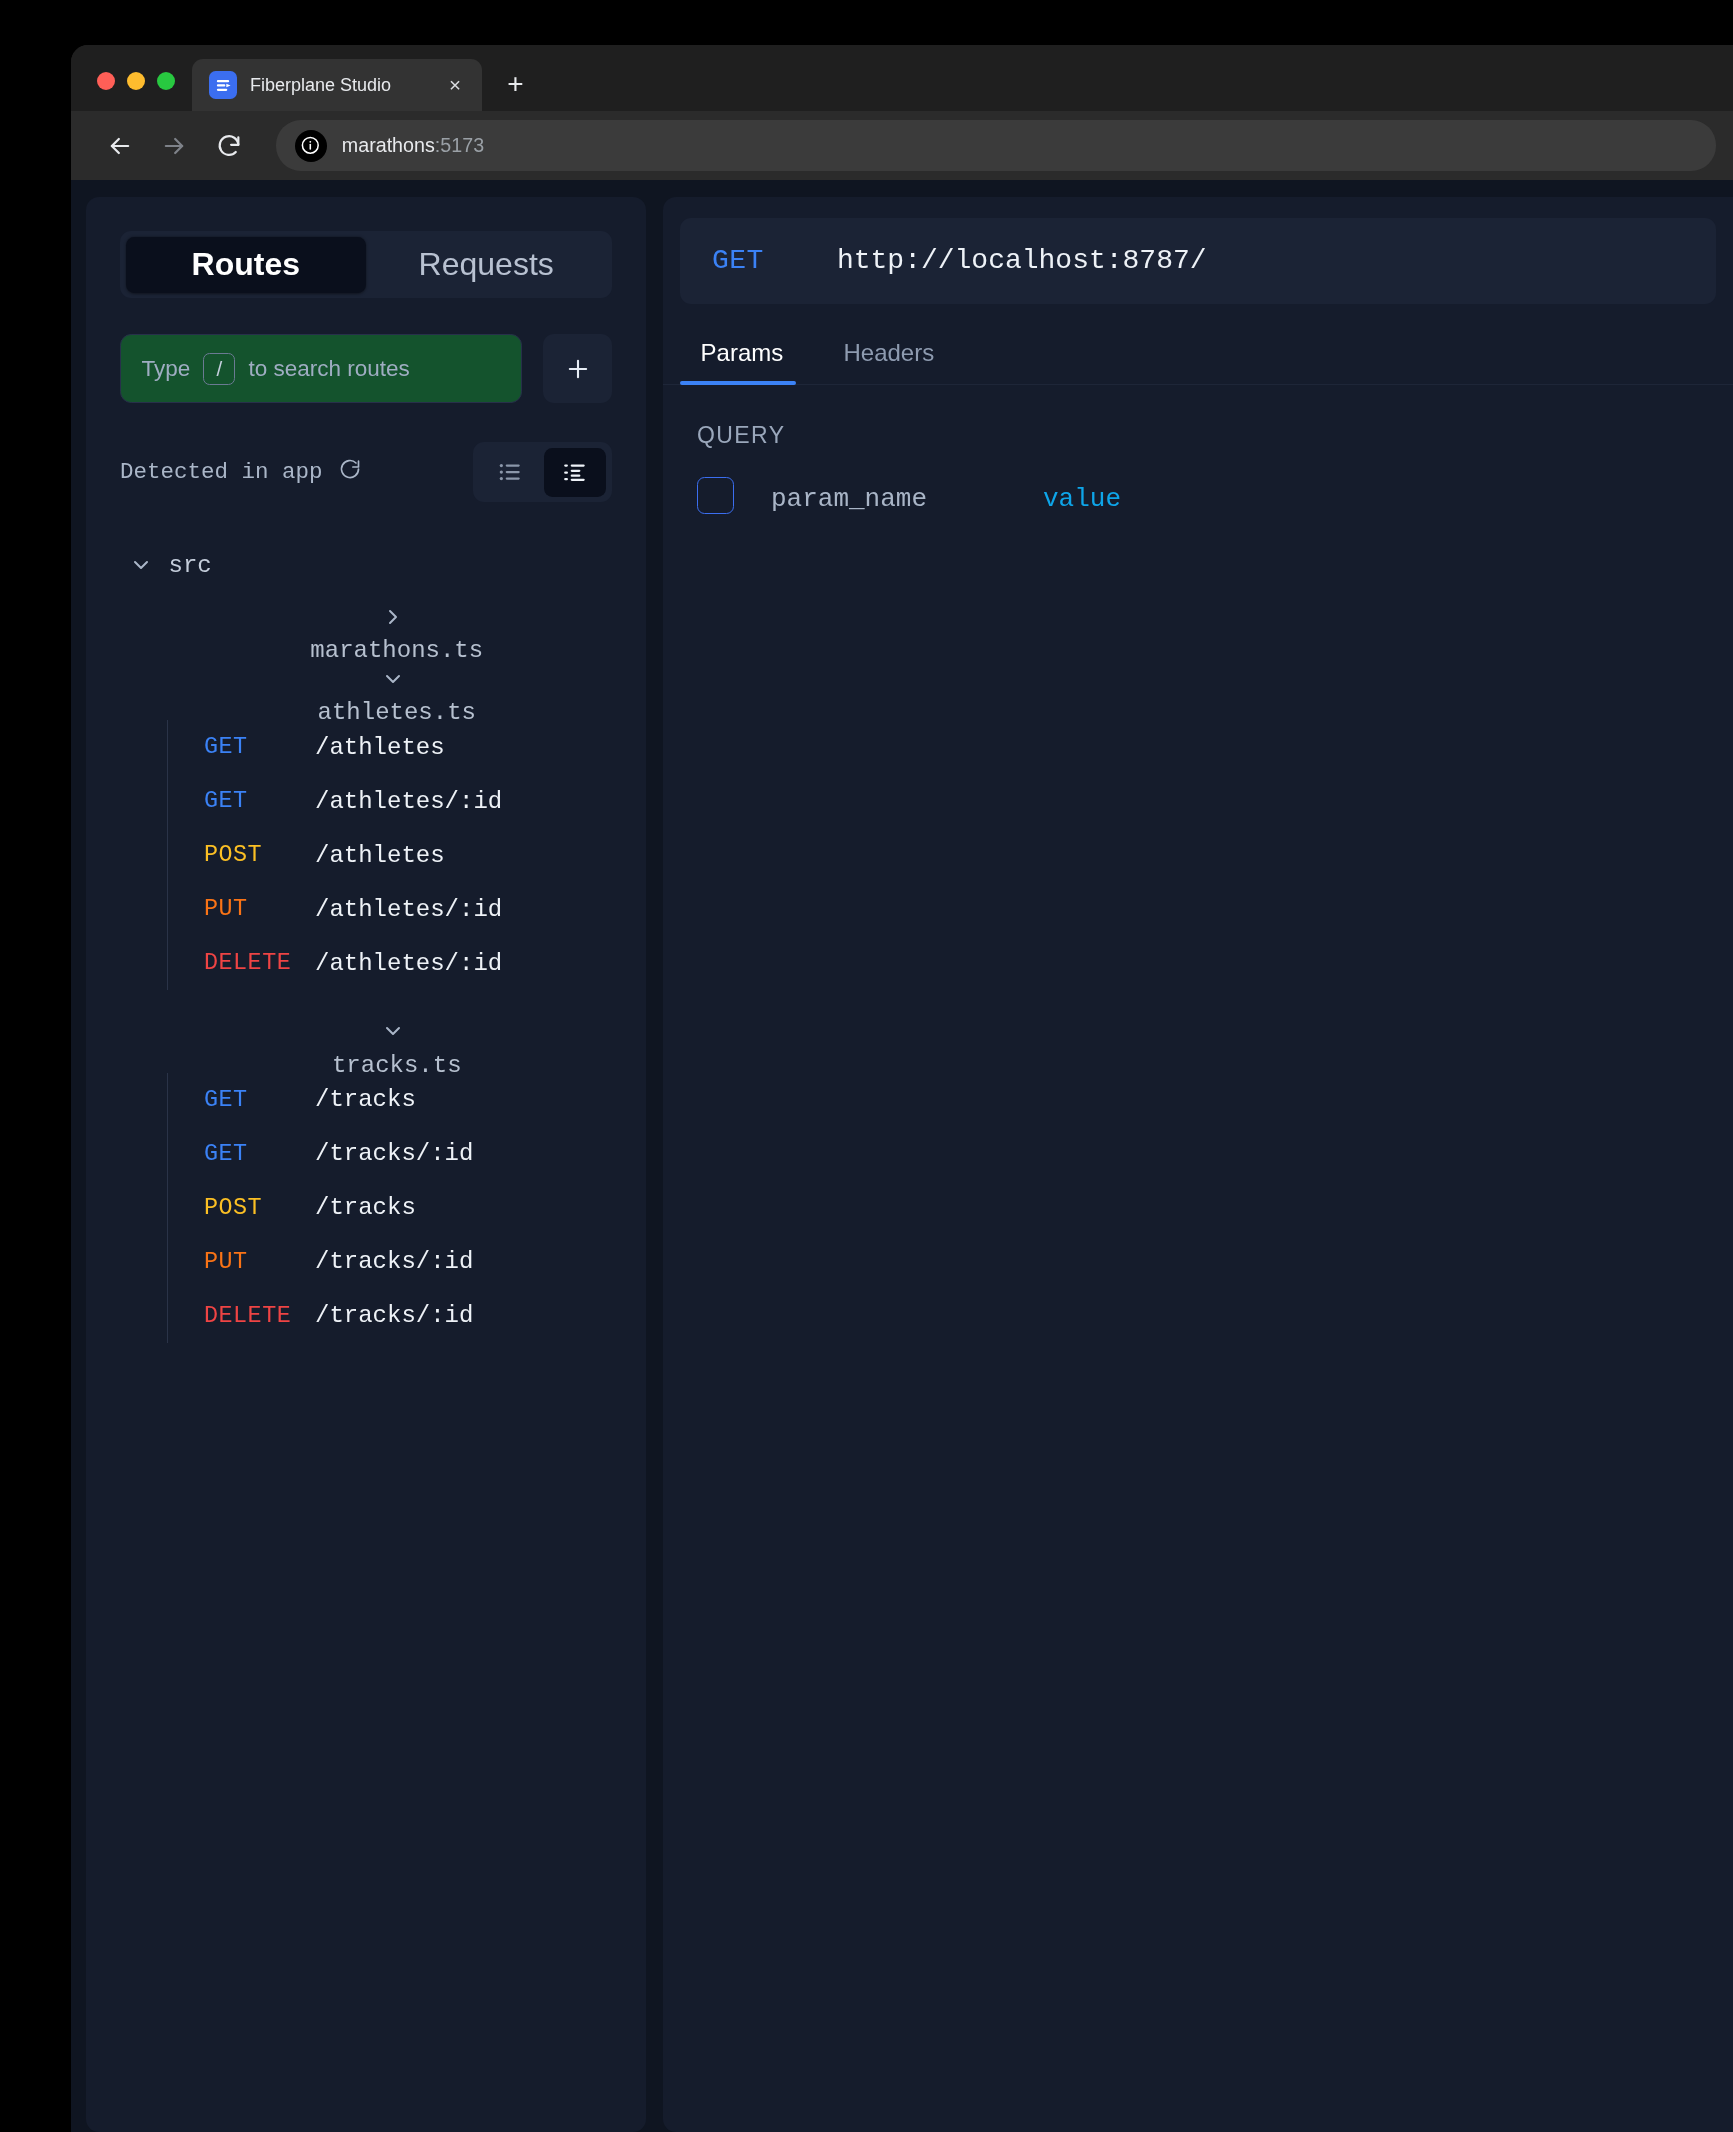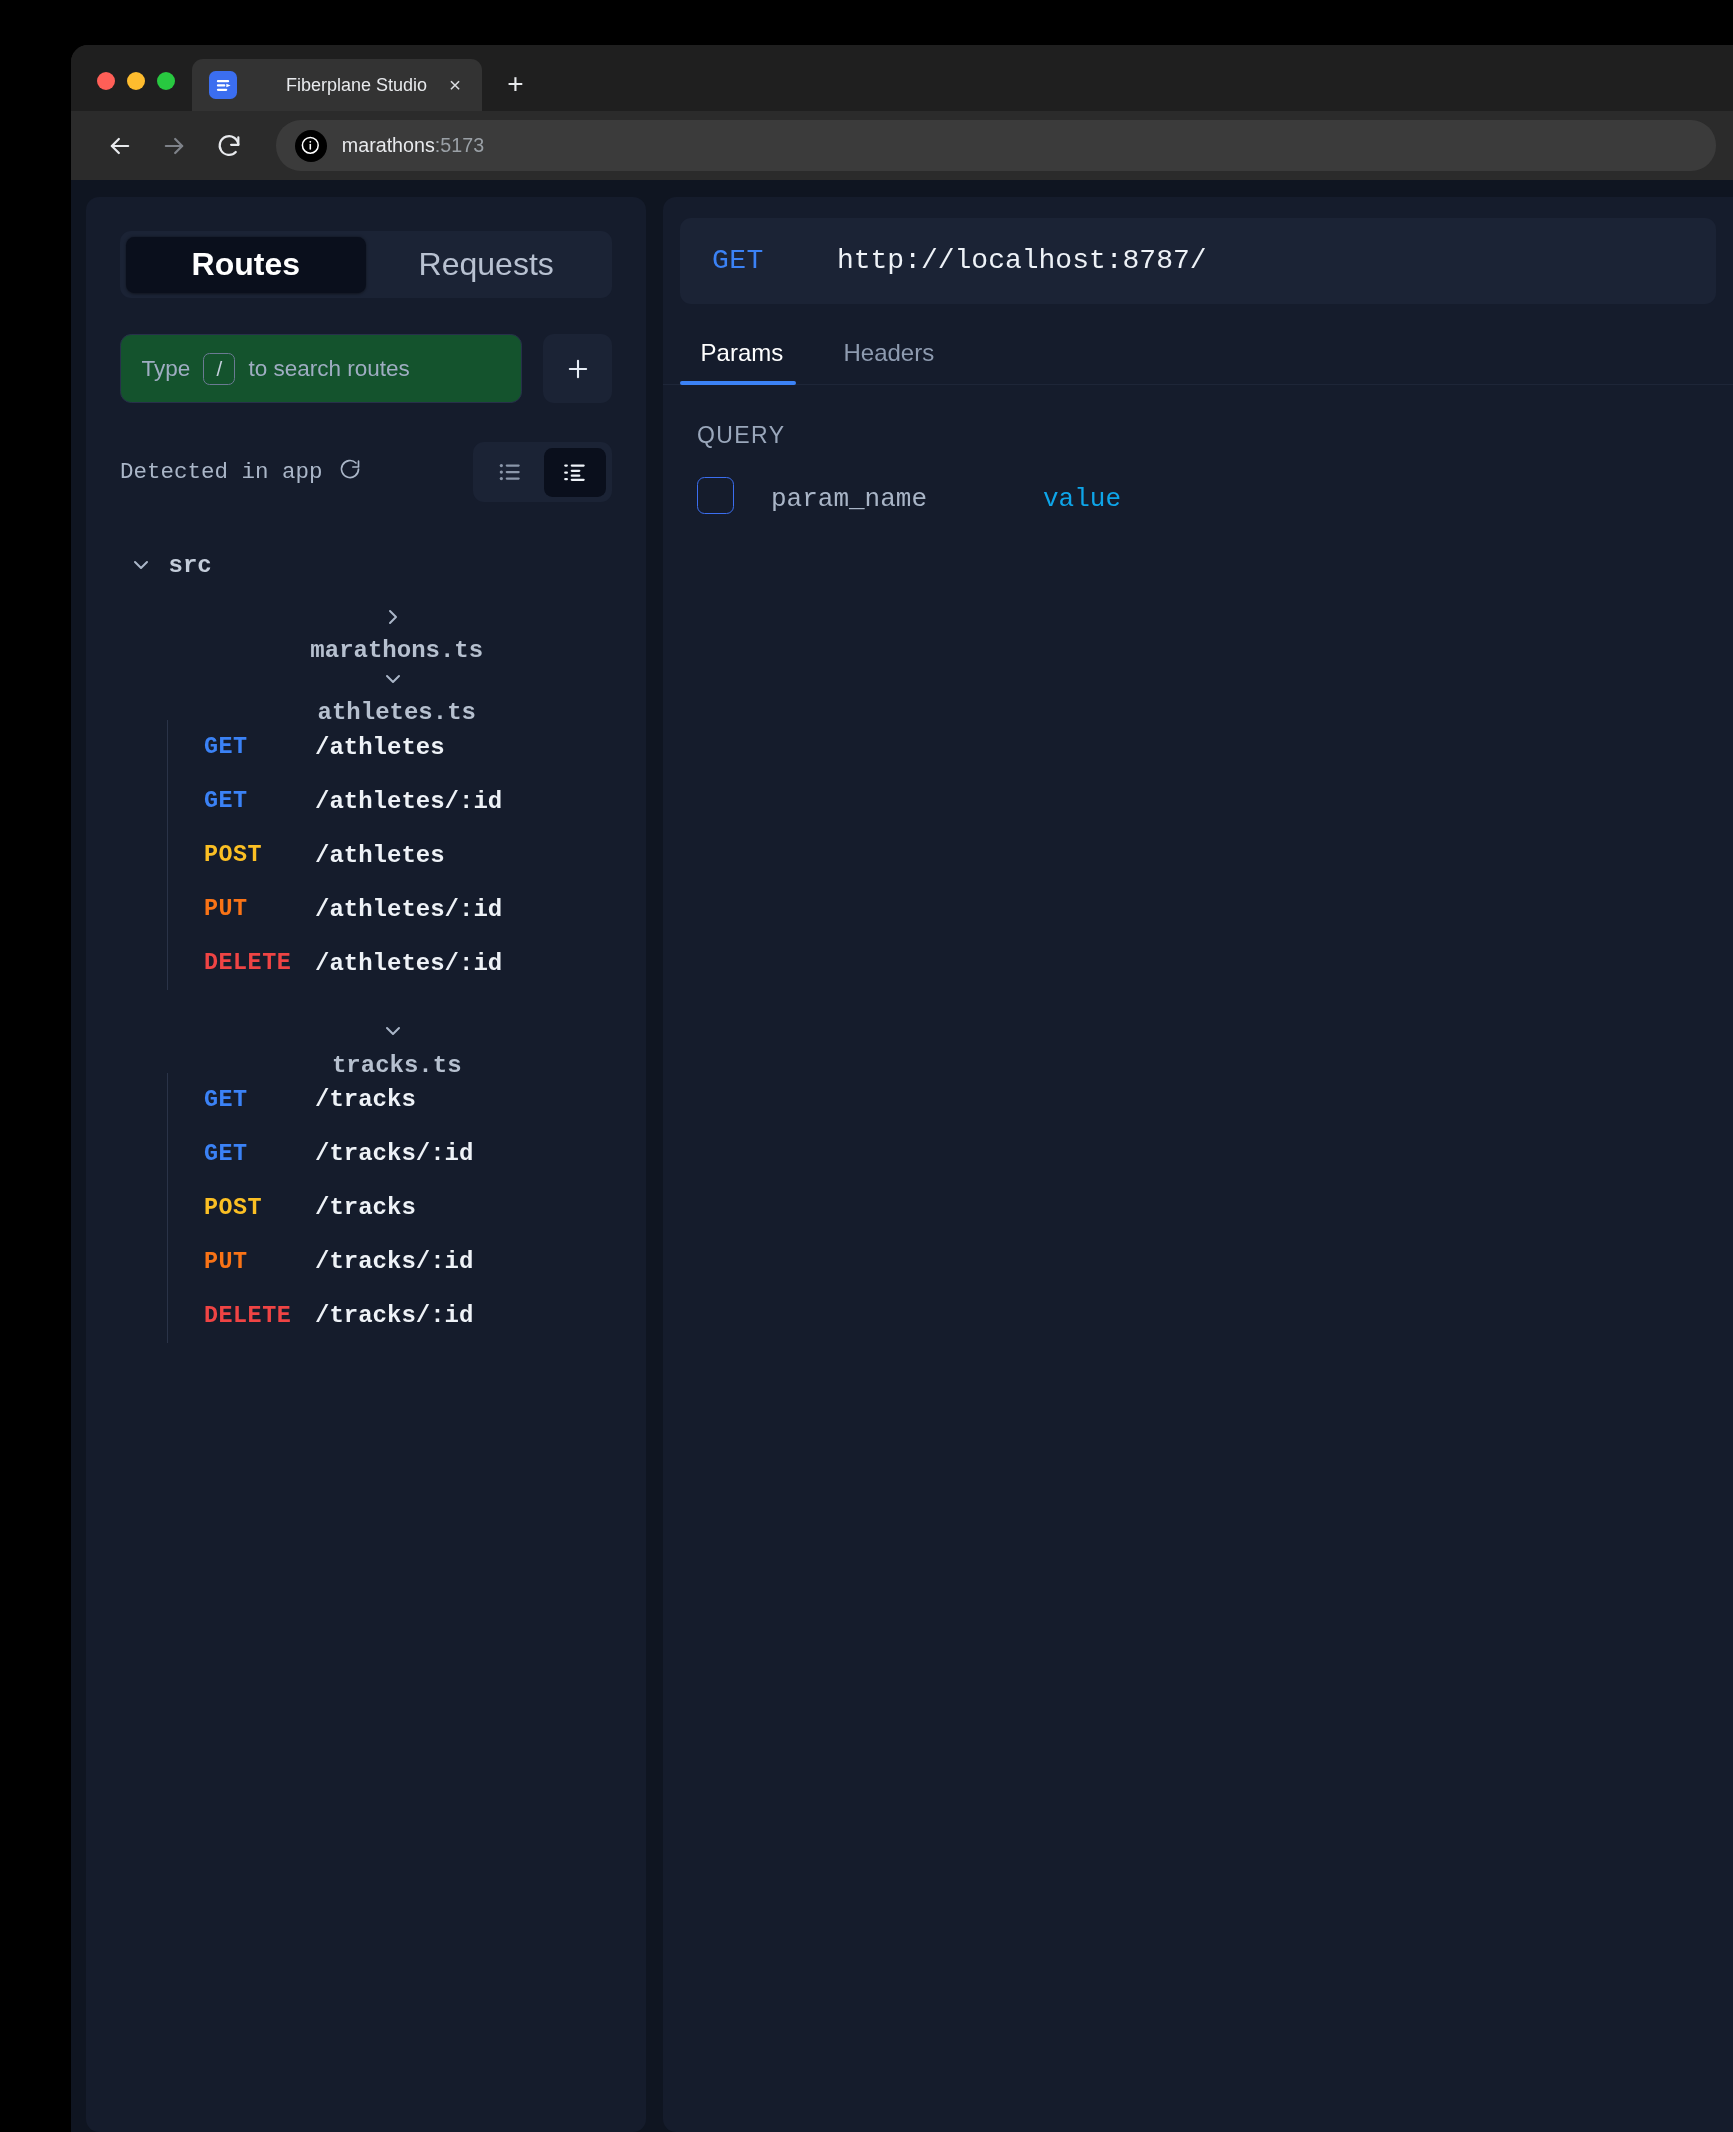--- a/index.html
+++ b/index.html
@@ -59,21 +59,20 @@
     background: #3b6ef0;
     display: flex; align-items: center; justify-content: center;
     flex: 0 0 auto;
   }
   .tab-title {
     flex: 1 1 auto;
     color: #e8eaed;
     font-size: 18px;
     white-space: nowrap;
     overflow: hidden;
-    margin-left: 36px;
   }
   .tab-close {
     width: 28px; height: 28px;
     display: flex; align-items: center; justify-content: center;
     color: #dadce0; font-size: 20.6px; line-height: 1;
     flex: 0 0 auto;
   }
   .newtab {
     width: 41px; height: 41px;
     margin: 0 0 6.6px 13px;
@@ -211,21 +210,21 @@
     gap: 3.7px;
   }
   .vt-btn {
     width: 62px; height: 49px;
     border-radius: 8.4px;
     display: flex; align-items: center; justify-content: center;
   }
   .vt-btn.active { background: #0a0f1c; }
 
   
-  .tree { margin-top: 32px; font-weight: bold; }
+  .tree { margin-top: 32px; }
   .tree-row {
     display: flex; align-items: center;
     height: 62px;
     padding-left: 34px;
     font-family: "Liberation Mono", monospace;
   }
   .chev {
     width: 41px; flex: 0 0 41px;
     display: flex; align-items: center; justify-content: center;
   }

